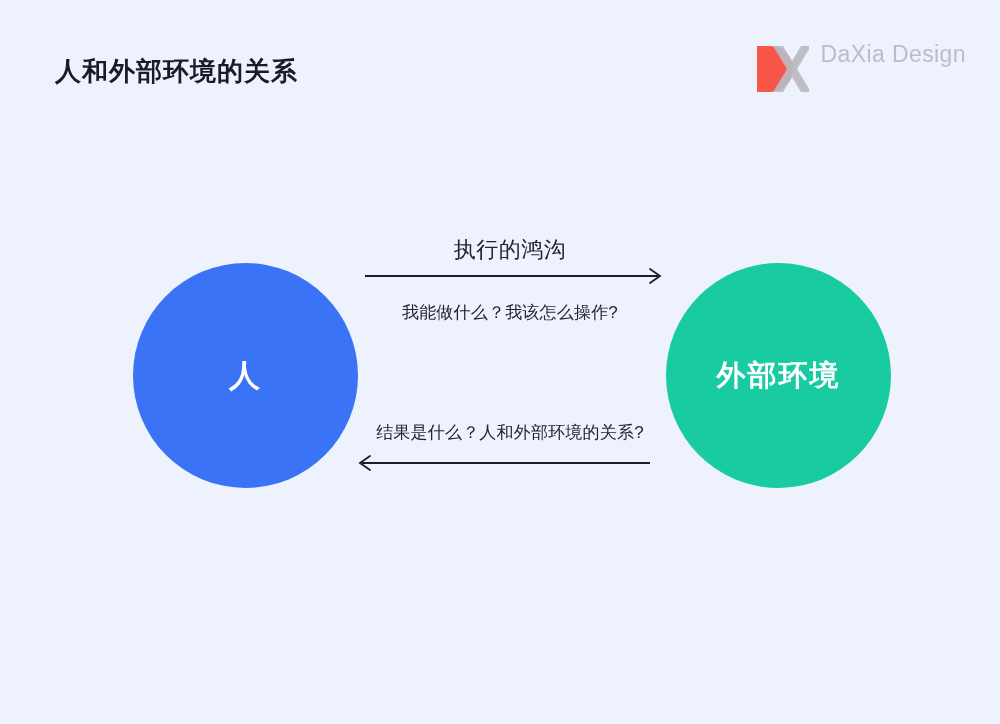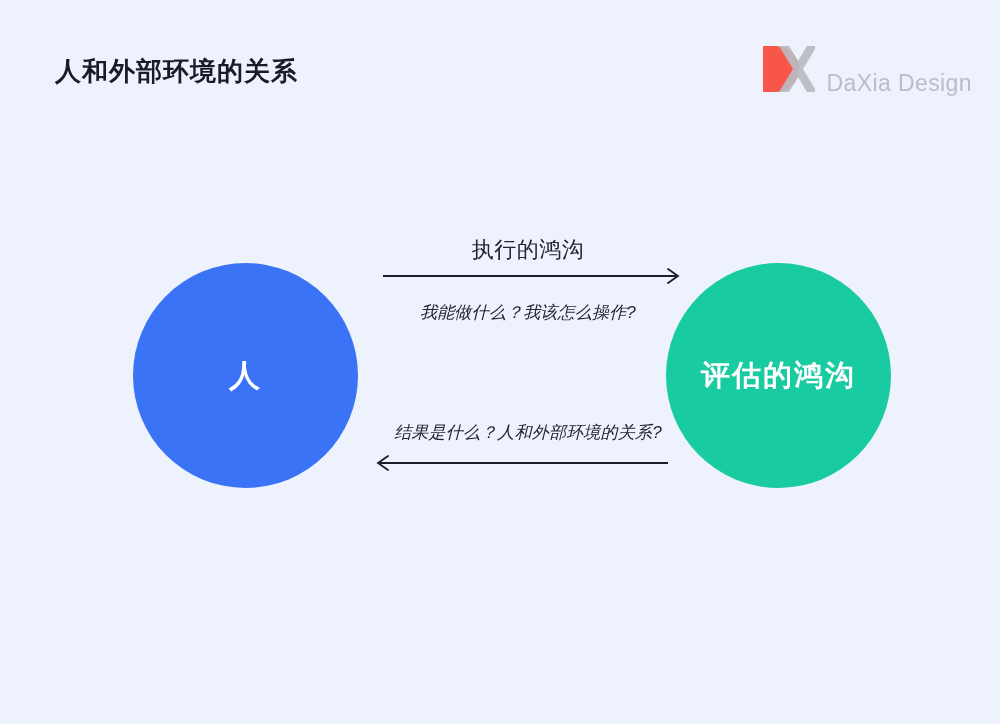--- a/index.html
+++ b/index.html
@@ -29,24 +29,24 @@
     top: 54px;
     font-size: 26px;
     font-weight: bold;
     color: #1b1b28;
     letter-spacing: 1px;
     white-space: nowrap;
   }
 
   .brand {
     position: absolute;
-    right: 28px;
+    right: 34px;
     top: 41px;
     display: flex;
-    align-items: flex-end;
+    align-items: flex-start;
     gap: 12px;
   }
   .brand-mark {
     position: relative;
     width: 56px;
     height: 56px;
   }
   .brand-mark svg { display: block; }
   .brand-name {
     font-size: 23px;
@@ -91,42 +91,41 @@
   }
   .node-env .node-label {
     font-size: 29px;
     font-weight: bold;
     letter-spacing: 2px;
   }
 
   
   .flow {
     position: absolute;
-    left: 348px;
+    left: 330px;
     top: 225px;
     width: 360px;
     height: 300px;
   }
   .flow-text {
     position: absolute;
     width: 360px;
     text-align: center;
     color: #24242f;
     white-space: nowrap;
   }
   .gulf-label {
     font-size: 22px;
     font-weight: normal;
     letter-spacing: 0.5px;
   }
   .gulf-question {
     font-size: 17px;
     font-weight: normal;
     letter-spacing: 0.2px;
-    font-style: italic;
   }
 
   .label-exec     { top: 10px;  }
   .question-exec  { top: 76px;  }
   .question-eval  { top: 196px; }
   .label-eval     { top: 256px; }
 
   .arrow-svg {
     position: absolute;
     left: 0;
@@ -162,21 +161,21 @@
       </svg>
     </span>
     <span class="brand-name">DaXia Design</span>
   </div>
 
   <div class="node node-human">
     <span class="node-label">人</span>
   </div>
 
   <div class="node node-env">
-    <span class="node-label">评估的鸿沟</span>
+    <span class="node-label">外部环境</span>
   </div>
 
   <div class="flow">
 
     <div class="flow-text gulf-label label-exec">执行的鸿沟</div>
 
     <svg class="arrow-svg arrow-exec" width="360" height="20">
       <line class="arrow-line" x1="35" y1="10" x2="328" y2="10"></line>
       <polyline class="arrow-head" points="320,3 330,10 320,17"></polyline>
     </svg>

